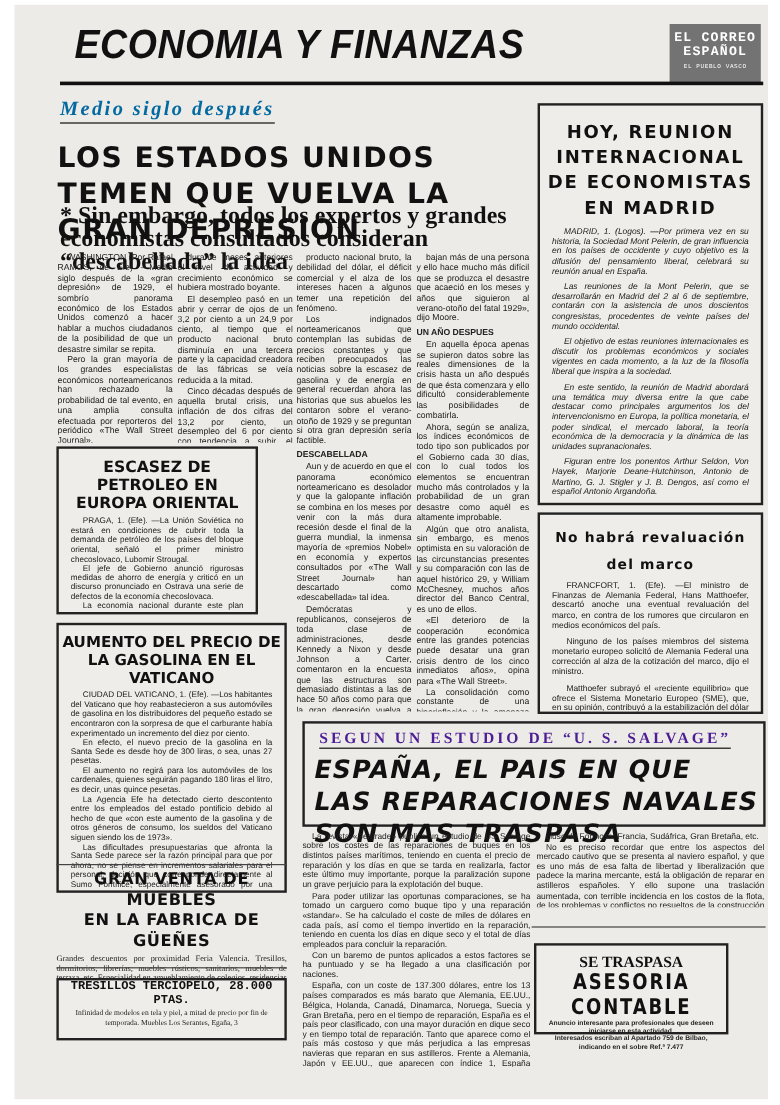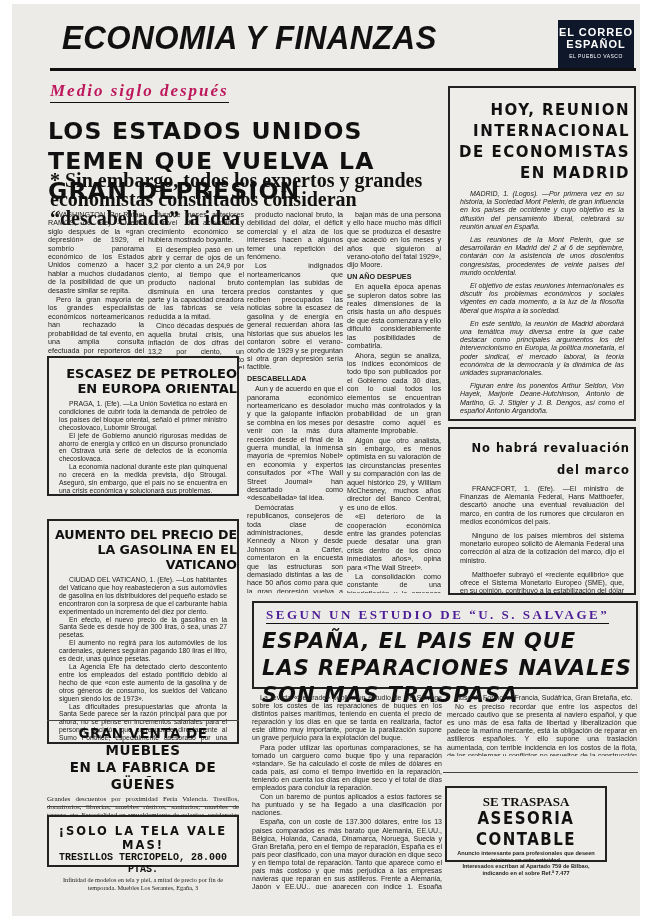--- a/index.html
+++ b/index.html
@@ -1,32 +1,32 @@
 <!DOCTYPE html>
 <html><head>
 <meta charset="utf-8">
 <style>
   html,body{margin:0;padding:0;}
   body{width:650px;height:921px;background:#fff;overflow:hidden;position:relative;font-family:"Liberation Sans",sans-serif;color:#1a1a1a;}
   .page{position:absolute;left:12px;top:4px;width:628px;height:912px;background:#ecebe7;}
   .abs{position:absolute;}
   .masthead-title{left:62px;top:18px;font-family:"Liberation Sans",sans-serif;font-weight:bold;font-style:italic;font-size:34px;letter-spacing:0.5px;color:#111;transform:scaleX(0.92);transform-origin:left top;}
-  .logo{left:558px;top:20px;width:78px;width:76px;height:50px;background:#0f172a;color:#fff;text-align:center;font-family:Liberation Sans, sans-serif;}
+  .logo{left:558px;top:20px;width:78px;width:76px;height:50px;background:#737373;color:#fff;text-align:center;font-family:Liberation Mono, monospace;}
   .logo .l1{font-size:11px;font-weight:bold;margin-top:6px;letter-spacing:1px;line-height:12px;}
   .logo .l2{font-size:11px;font-weight:bold;letter-spacing:1px;line-height:12px;}
   .logo .l3{font-size:5px;margin-top:3px;letter-spacing:0.5px;}
   .rule-top{left:50px;top:68px;width:586px;height:3px;background:#111;}
-  .kicker{left:50px;top:81px;font-family:"Liberation Serif",serif;font-weight:bold;font-style:italic;font-size:17px;letter-spacing:2px;color:#be185d;border-bottom:1.5px solid #111;padding-bottom:1px;}
+  .kicker{left:50px;top:81px;font-family:"Liberation Serif",serif;font-weight:bold;font-style:italic;font-size:17px;letter-spacing:2px;color:#0369a1;border-bottom:1.5px solid #111;padding-bottom:1px;}
   .headline{left:48px;top:106px;width:392px;font-family:"DejaVu Sans",sans-serif;font-weight:bold;font-size:23.5px;line-height:30px;letter-spacing:1.2px;color:#111;margin-top:10px;}
   .subhead{left:50px;top:171px;width:390px;font-family:"Liberation Serif",serif;font-weight:bold;font-size:20px;line-height:19px;color:#111;}
   .col{font-family:"Liberation Sans",sans-serif;font-size:7.2px;line-height:8.4px;color:#222;text-align:justify;}
   .col p{margin:0 0 1px 0;text-indent:8px;}
   .col .sec{font-weight:bold;text-indent:0;margin:3px 0 2px;}
   .box{border:2px solid #222;box-sizing:border-box;background:#eeede9;}
-  .box-title{text-align:right;font-family:"DejaVu Sans",sans-serif;font-weight:bold;color:#111;}
+  .box-title{text-align:center;font-family:"DejaVu Sans",sans-serif;font-weight:bold;color:#111;}
   .hoy-title{font-size:15px;line-height:21px;letter-spacing:1.5px;margin:12px 4px 6px;}
   .hoy-body{font-style:italic;font-size:7px;line-height:8.2px;padding:0 10px;}
   .hoy-body p{margin:0 0 5px;text-indent:10px;text-align:justify;}
   .marco-title{font-size:11.5px;line-height:22px;letter-spacing:1px;margin:8px 4px 4px;}
   .marco-body{font-size:7px;line-height:8.2px;padding:0 10px;}
   .marco-body p{margin:0 0 6px;text-indent:12px;text-align:justify;}
   .esc-title{font-size:13px;line-height:15px;margin:8px 0 4px;}
   .small-body{font-size:6.8px;line-height:7.9px;padding:0 10px;}
   .small-body p{margin:0;text-indent:10px;text-align:justify;}
   .gas-title{font-size:12.6px;line-height:15px;margin:6px 0 4px;}
@@ -97,21 +97,21 @@
 
 <div class="abs box" style="left:448px;top:427px;width:188px;height:168px;overflow:hidden;">
   <div class="box-title marco-title">No habrá revaluación del marco</div>
   <div class="marco-body">
     <p>FRANCFORT, 1. (Efe). —El ministro de Finanzas de Alemania Federal, Hans Matthoefer, descartó anoche una eventual revaluación del marco, en contra de los rumores que circularon en medios económicos del país.</p>
     <p>Ninguno de los países miembros del sistema monetario europeo solicitó de Alemania Federal una corrección al alza de la cotización del marco, dijo el ministro.</p>
     <p>Matthoefer subrayó el «reciente equilibrio» que ofrece el Sistema Monetario Europeo (SME), que, en su opinión, contribuyó a la estabilización del dólar y al freno de la inflación en los países que lo integran.</p>
   </div>
 </div>
 
-<div class="abs box" style="left:47px;top:356px;width:192px;height:140px;overflow:hidden;">
+<div class="abs box" style="left:47px;top:372px;width:168px;height:140px;overflow:hidden;">
   <div class="box-title esc-title">ESCASEZ DE PETROLEO EN EUROPA ORIENTAL</div>
   <div class="small-body">
     <p>PRAGA, 1. (Efe). —La Unión Soviética no estará en condiciones de cubrir toda la demanda de petróleo de los países del bloque oriental, señaló el primer ministro checoslovaco, Lubomir Strougal.</p>
     <p>El jefe de Gobierno anunció rigurosas medidas de ahorro de energía y criticó en un discurso pronunciado en Ostrava una serie de defectos de la economía checoslovaca.</p>
     <p>La economía nacional durante este plan quinquenal no crecerá en la medida prevista, dijo Strougal. Aseguró, sin embargo, que el país no se encuentra en una crisis económica y solucionará sus problemas.</p>
     <p>Hace falta adaptar numerosos planes y proyectos a la nueva situación, finalizó Strougal, y la construcción de plantas nucleares es de absoluta prioridad.</p>
   </div>
 </div>
 
 <div class="abs box" style="left:47px;top:519px;width:192px;height:225px;overflow:hidden;">
@@ -128,21 +128,20 @@
 <div class="abs hr" style="left:47px;top:720px;width:192px;"></div>
 <div class="abs" style="left:47px;top:725px;width:192px;">
   <div class="ad-title" style="font-size:13.5px;line-height:17px;letter-spacing:0.5px;">GRAN VENTA DE MUEBLES</div>
   <div class="ad-title" style="font-size:13.5px;line-height:17px;letter-spacing:0.5px;">EN LA FABRICA DE GÜEÑES</div>
   <div class="ad-body" style="text-align:justify;margin-top:2px;">Grandes descuentos por proximidad Feria Valencia. Tresillos, dormitorios, librerías, muebles rústicos, sanitarios, muebles de terraza, etc. Especialidad en amueblamiento de colegios, residencias y bares.</div>
   <div style="font-family:'Liberation Serif',serif;font-weight:bold;font-size:11.5px;letter-spacing:1.5px;text-align:center;margin-top:3px;color:#111;">UNION FABRICANTES DE GÜEÑES</div>
 </div>
 <div class="abs hr" style="left:47px;top:806px;width:192px;"></div>
 
 <div class="abs box" style="left:47px;top:815px;width:192px;height:52px;border-width:2.5px;">
-  <div class="ad-title" style="font-size:11.5px;line-height:14px;letter-spacing:2px;margin-top:7px;">¡SOLO LA TELA VALE MAS!</div>
   <div class="ad-title" style="font-family:'Liberation Mono',monospace;font-size:10px;line-height:12px;">TRESILLOS TERCIOPELO, 28.000 PTAS.</div>
   <div class="ad-body" style="font-size:6.3px;line-height:7.5px;padding:0 8px;">Infinidad de modelos en tela y piel, a mitad de precio por fin de temporada. Muebles Los Serantes, Egaña, 3</div>
 </div>
 
 <div class="abs salvage-box">
   <div class="salvage-kicker">SEGUN UN ESTUDIO DE “U. S. SALVAGE”</div>
   <div class="salvage-head">ESPAÑA, EL PAIS EN QUE LAS REPARACIONES NAVALES SON MAS TRASPASA</div>
 </div>
 <div class="abs col" style="left:252px;top:694px;width:190px;height:195px;overflow:hidden;font-size:7px;line-height:8.1px;">
   <p>La revista «Seatrade» publica un estudio de US Salvage sobre los costes de las reparaciones de buques en los distintos países marítimos, teniendo en cuenta el precio de reparación y los días en que se tarda en realizarla, factor este último muy importante, porque la paralización supone un grave perjuicio para la explotación del buque.</p>

